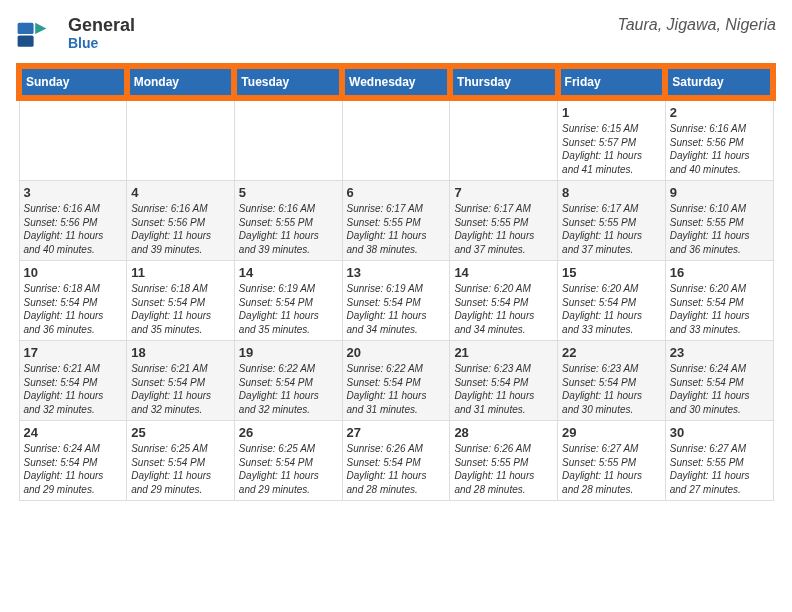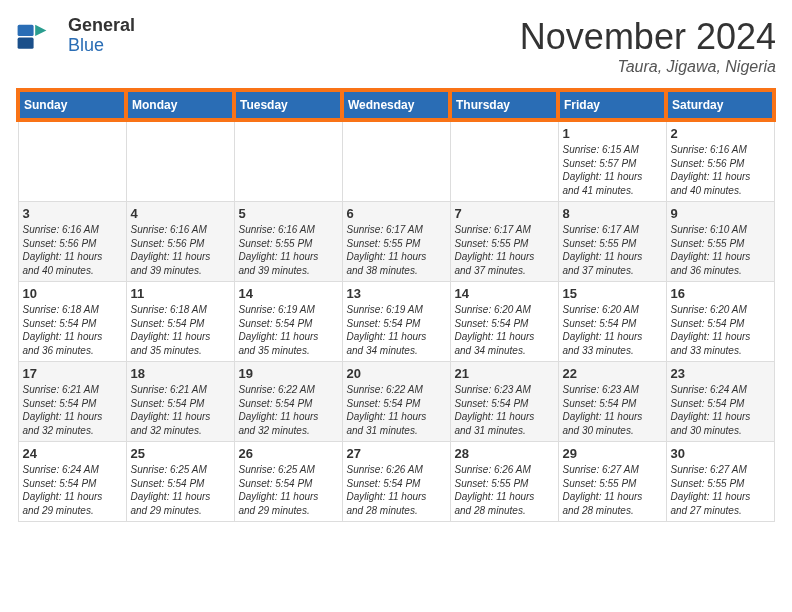--- a/index.html
+++ b/index.html
@@ -25,22 +25,22 @@
       display: flex;
       flex-direction: column;
       line-height: 1.1;
     }
     .logo-general {
       font-size: 18px;
       font-weight: bold;
       color: #333;
     }
     .logo-blue {
-      font-size: 18px;
-      font-weight: normal;
+      font-size: 14px;
+      font-weight: bold;
       color: #2a6db5;
     }
     .logo-icon {
       width: 32px;
       height: 32px;
     }
     .title-block {
       text-align: right;
     }
     .month-title {
@@ -57,21 +57,21 @@
       width: 100%;
       border-collapse: collapse;
     }
     .calendar th {
       background-color: #2a6db5;
       color: #fff;
       font-size: 12px;
       font-weight: bold;
       padding: 6px 4px;
       text-align: left;
-      border: 4px solid #f97316;
+      border: 6px solid #f97316;
     }
     .calendar td {
       width: 108px;
       vertical-align: top;
       padding: 4px;
       border: 1px solid #ddd;
       font-size: 10px;
       color: #333;
       background: #fff;
       min-height: 80px;
@@ -103,21 +103,20 @@
       <rect x="2" y="6" width="20" height="14" rx="2" fill="#2a6db5"></rect>
       <rect x="2" y="22" width="20" height="14" rx="2" fill="#1a4f8a"></rect>
       <polygon points="24,6 38,13 24,20" fill="#2a9d8f"></polygon>
     </svg>
     <div class="logo-text">
       <span class="logo-general">General</span>
       <span class="logo-blue">Blue</span>
     </div>
   </div>
   <div class="title-block">
-    <div class="month-title">November 2024</div>
     <div class="location">Taura, Jigawa, Nigeria</div>
   </div>
 </div>
 
 <table class="calendar">
   <thead>
     <tr>
       <th>Sunday</th>
       <th>Monday</th>
       <th>Tuesday</th>

